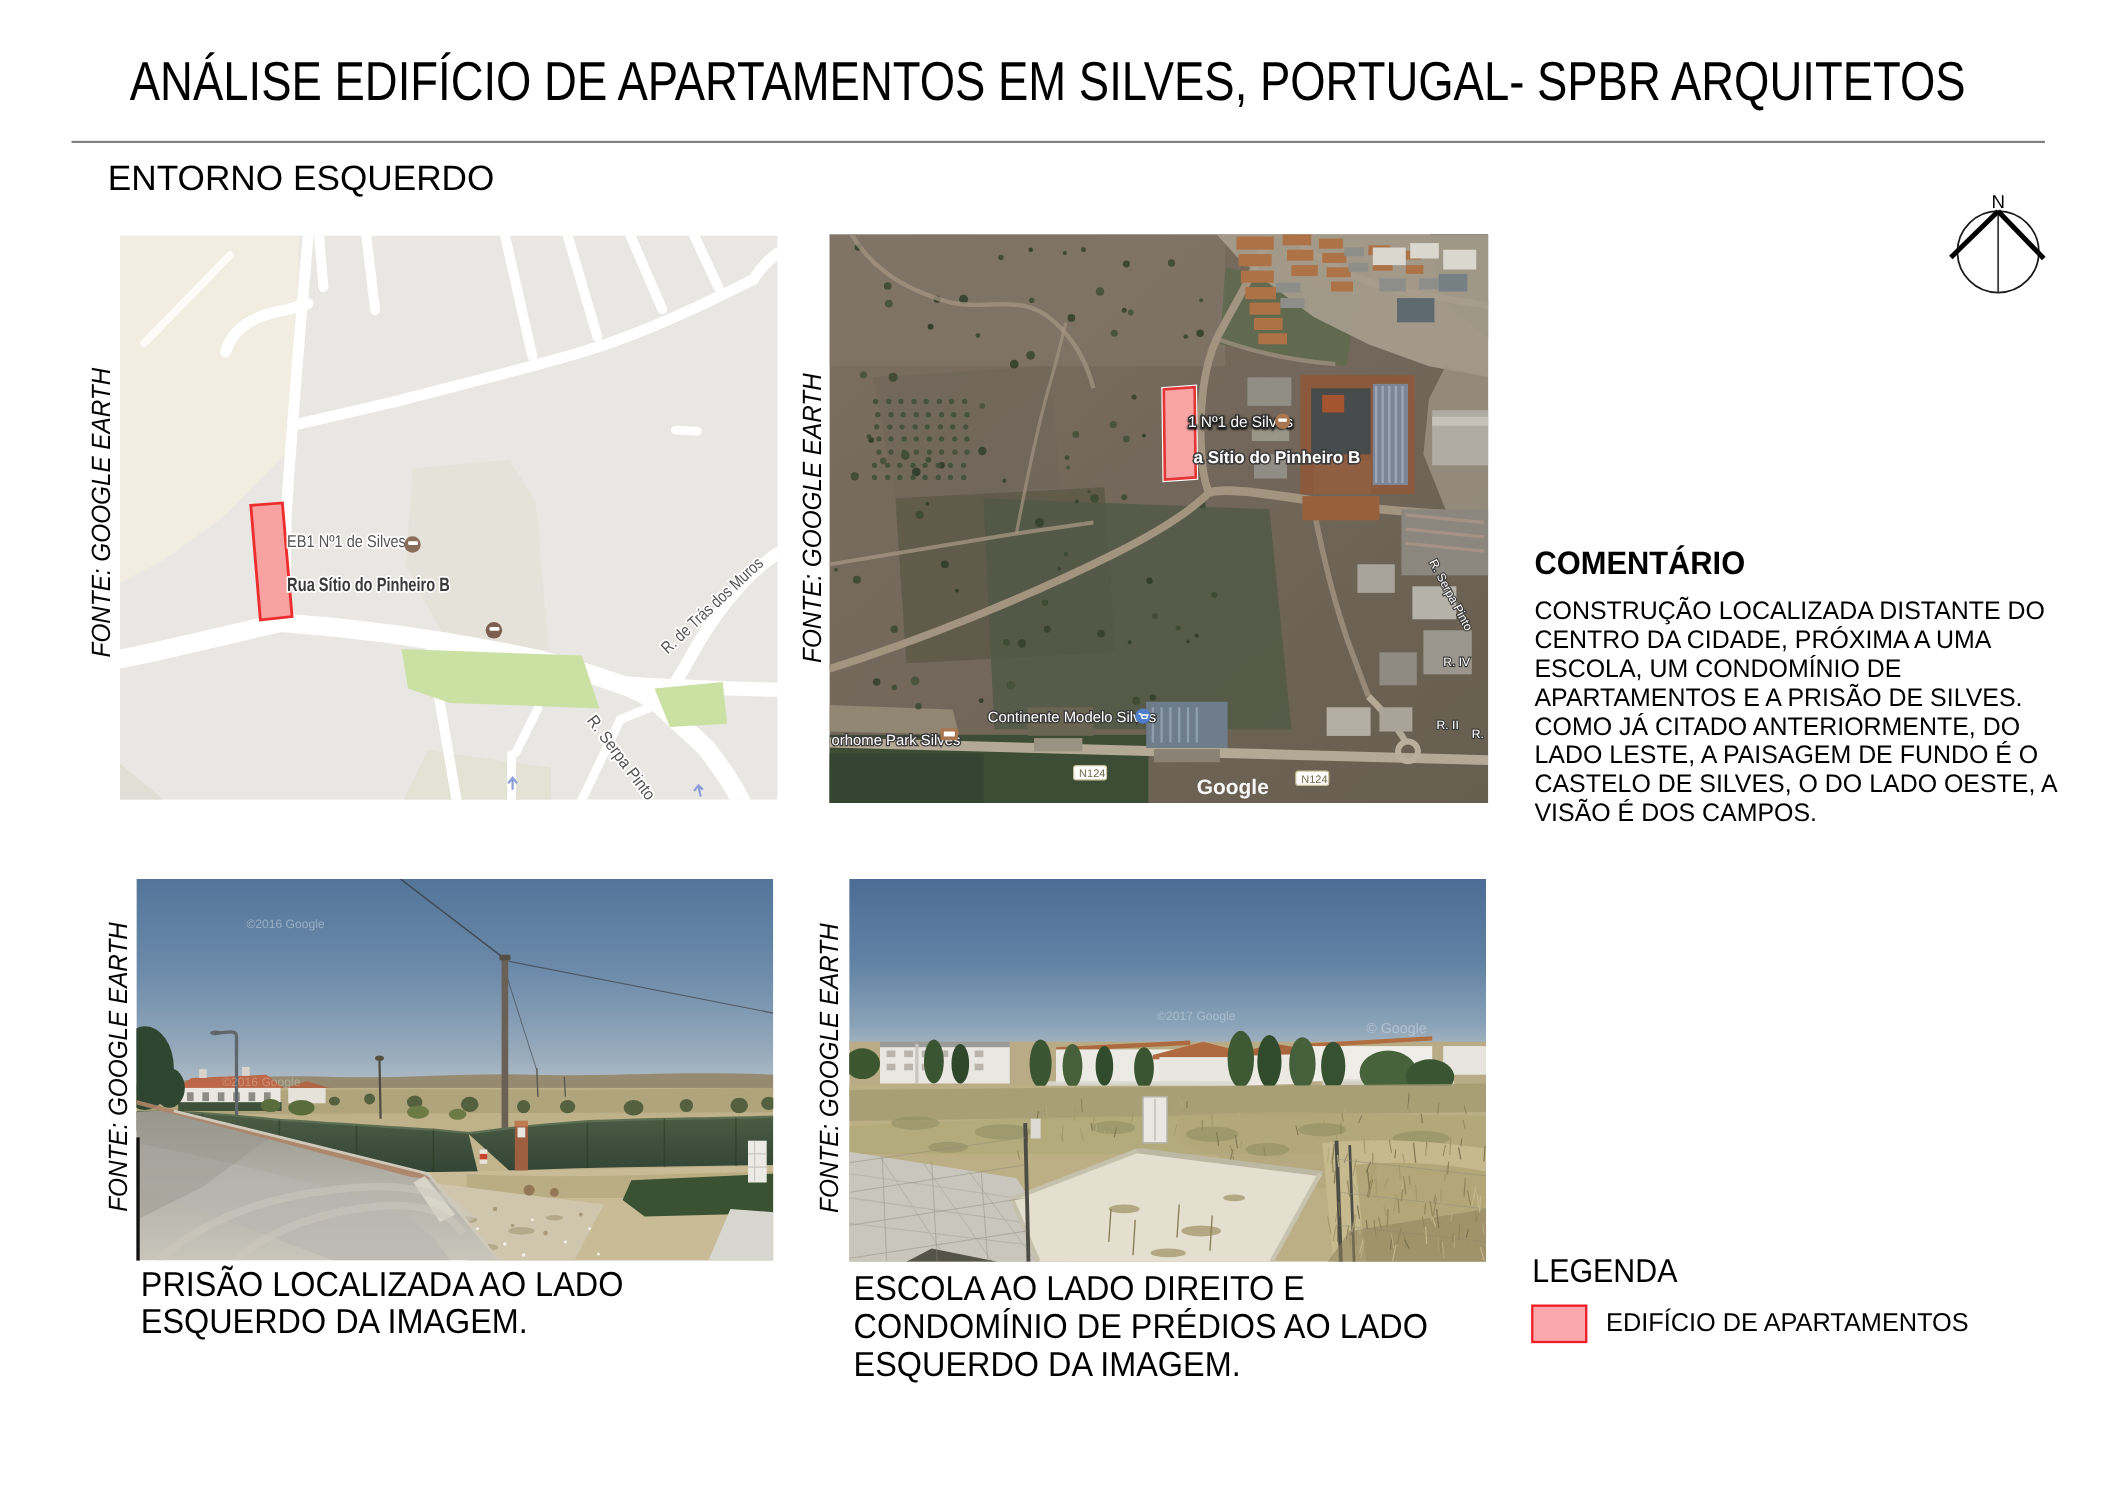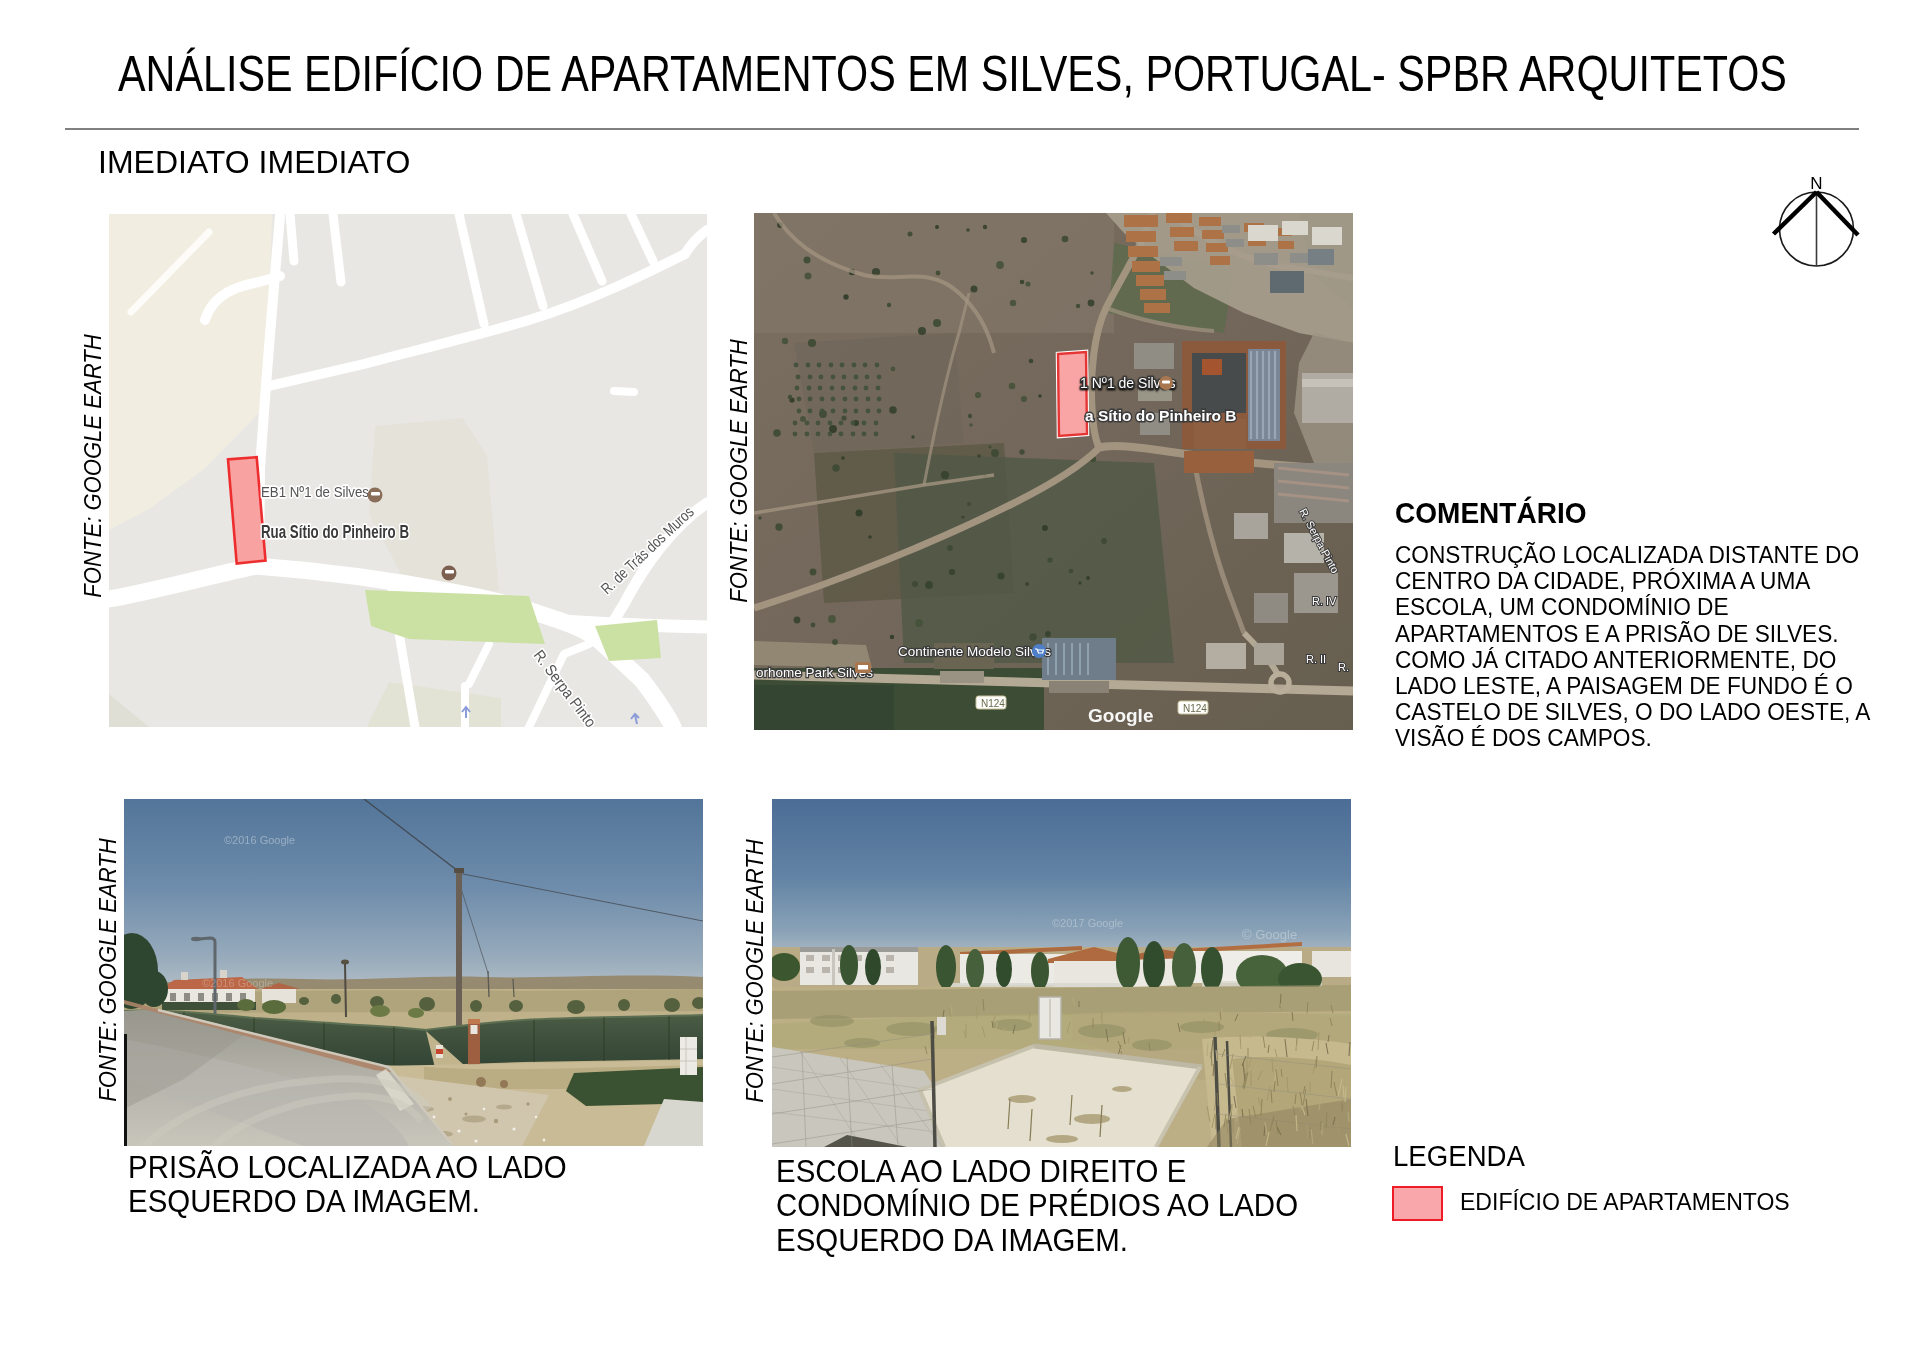--- a/index.html
+++ b/index.html
@@ -8,21 +8,21 @@
   .t{position:absolute;white-space:nowrap;color:#000;}
   svg{display:block;}
 </style>
 </head>
 <body>
 
 <div class="t" id="title" style="left:118px;top:49px;font-size:50px;line-height:50px;transform:scaleX(0.8266);transform-origin:0 0;">ANÁLISE EDIFÍCIO DE APARTAMENTOS EM SILVES, PORTUGAL- SPBR ARQUITETOS</div>
 
 <div style="position:absolute;left:65px;top:128px;width:1794px;height:2px;background:#808080;"></div>
 
-<div class="t" style="left:98px;top:146px;font-size:32px;line-height:32px;">IMEDIATO IMEDIATO</div>
+<div class="t" style="left:98px;top:146px;font-size:32px;line-height:32px;">ENTORNO ESQUERDO</div>
 
 <div class="t" style="left:93px;top:466px;font-size:24px;font-style:italic;transform:translate(-50%,-50%) rotate(-90deg) scaleX(0.92);">FONTE: GOOGLE EARTH</div>
 <div class="t" style="left:739px;top:471px;font-size:24px;font-style:italic;transform:translate(-50%,-50%) rotate(-90deg) scaleX(0.92);">FONTE: GOOGLE EARTH</div>
 <div class="t" style="left:108px;top:970px;font-size:24px;font-style:italic;transform:translate(-50%,-50%) rotate(-90deg) scaleX(0.92);">FONTE: GOOGLE EARTH</div>
 <div class="t" style="left:755px;top:971px;font-size:24px;font-style:italic;transform:translate(-50%,-50%) rotate(-90deg) scaleX(0.92);">FONTE: GOOGLE EARTH</div>
 
 <div id="map" style="position:absolute;left:109px;top:214px;width:598px;height:441px;">
 <svg width="598" height="513" viewBox="0 0 598 513">
   <rect width="598" height="513" fill="#e9e7e4"></rect>
 

